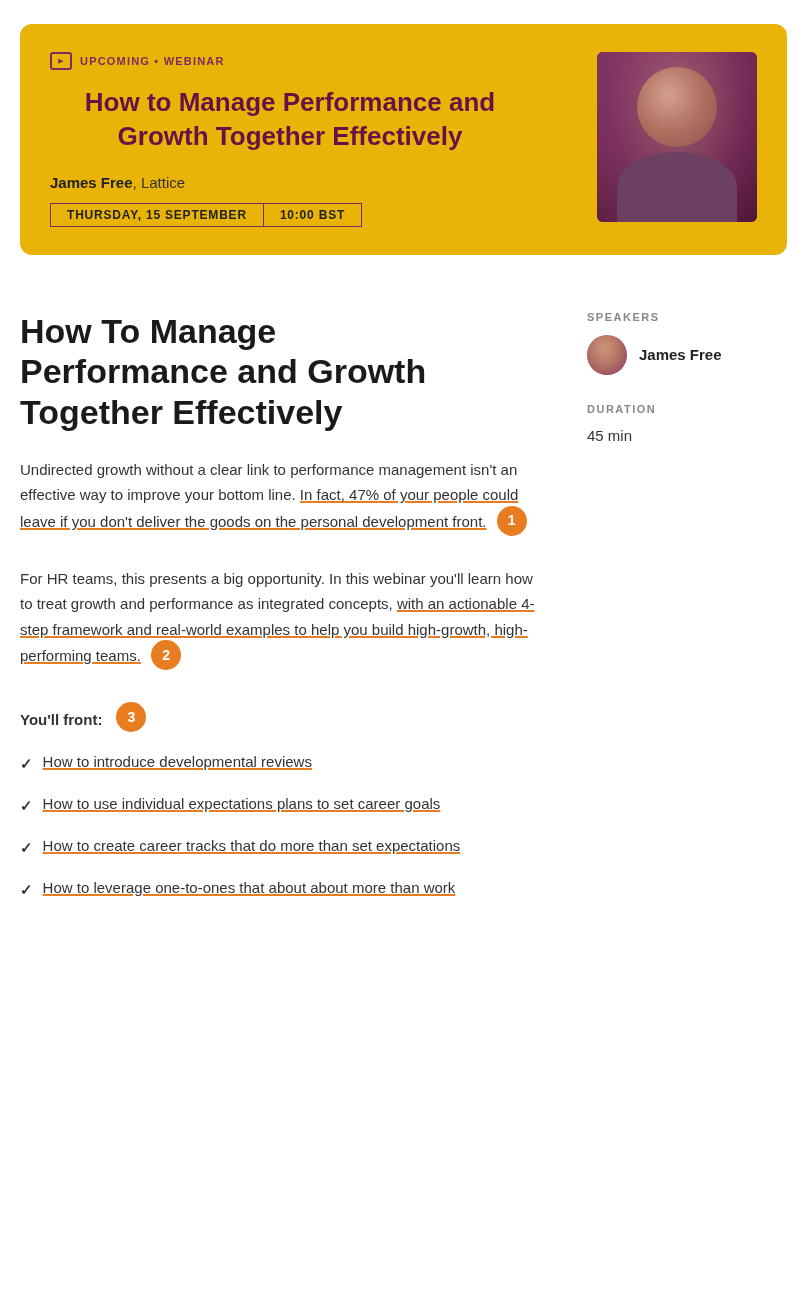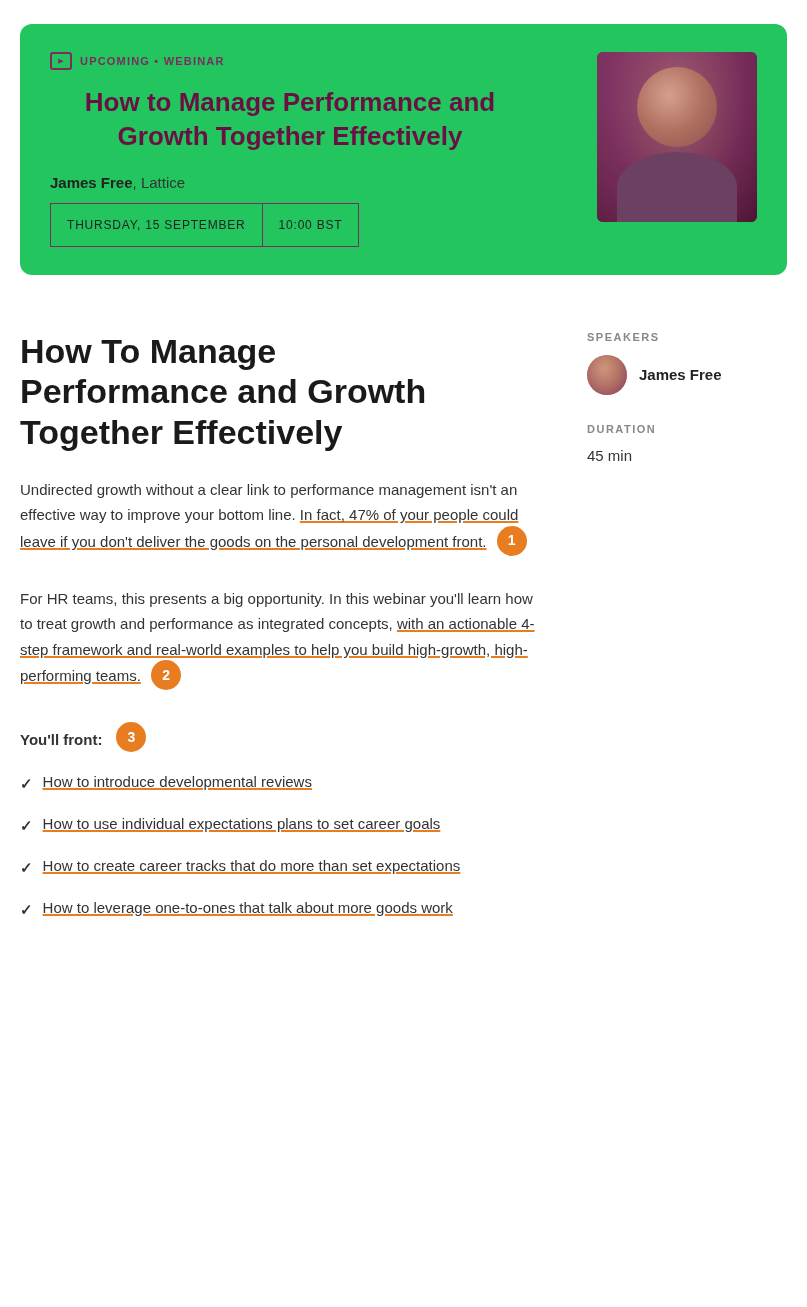--- a/index.html
+++ b/index.html
@@ -6,21 +6,21 @@
     body {
       font-family: -apple-system, BlinkMacSystemFont, 'Segoe UI', sans-serif;
       background: #fff;
       color: #222;
       width: 807px;
       min-height: 1307px;
     }
 
     
     .hero-card {
-      background: #22c55e;
+      background: #eab308;
       border-radius: 12px;
       margin: 24px 20px;
       padding: 28px 30px 28px 30px;
       position: relative;
       overflow: hidden;
     }
     .hero-badge {
       display: flex;
       align-items: center;
       gap: 8px;
@@ -108,23 +108,23 @@
     }
 
     .hero-dates {
       display: flex;
       gap: 0;
       margin-top: 10px;
       width: fit-content;
     }
     .hero-date-box {
       border: 1.5px solid #7b2d5e;
-      padding: 14px 16px;
+      padding: 4px 16px;
       font-size: 12px;
-      font-weight: 400;
+      font-weight: 700;
       color: #222;
       letter-spacing: 0.8px;
       text-transform: uppercase;
     }
     .hero-date-box:first-child {
       border-right: none;
     }
 
     
     .main-content {
@@ -321,21 +321,21 @@
       </div>
       <div class="learn-item">
         <span class="learn-check">✓</span>
         <span class="learn-text">
           <span class="annotated-link">How to create career tracks that do more than set expectations</span>
         </span>
       </div>
       <div class="learn-item">
         <span class="learn-check">✓</span>
         <span class="learn-text">
-          <span class="annotated-link">How to leverage one-to-ones that talk about more goods work</span>
+          <span class="annotated-link">How to leverage one-to-ones that about about more than work</span>
         </span>
       </div>
     </div>
   </div>
 
   <div class="content-right">
     <div class="sidebar-section">
       <div class="sidebar-label">SPEAKERS</div>
       <div class="speaker-row">
         <div class="speaker-avatar"></div>

